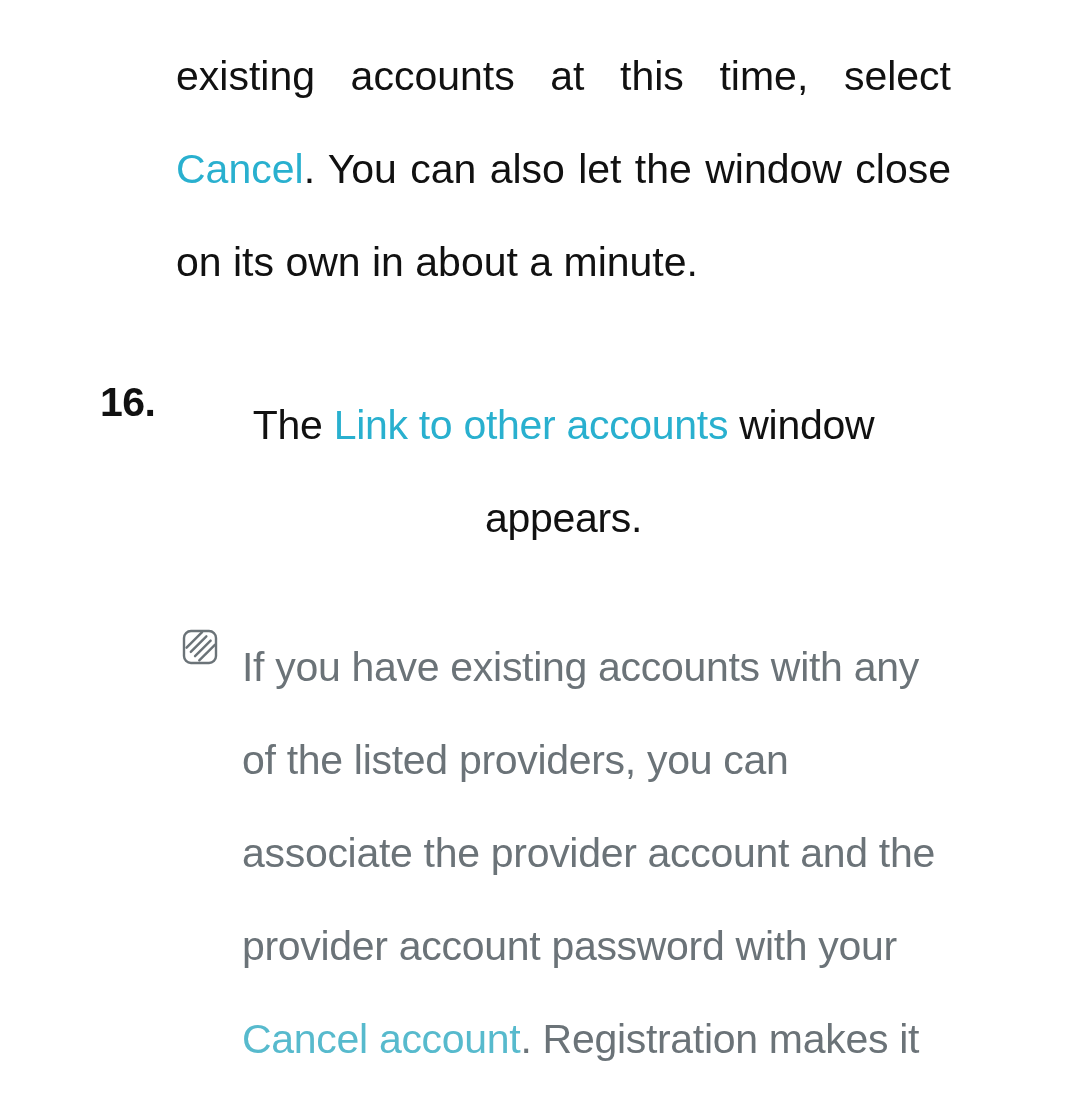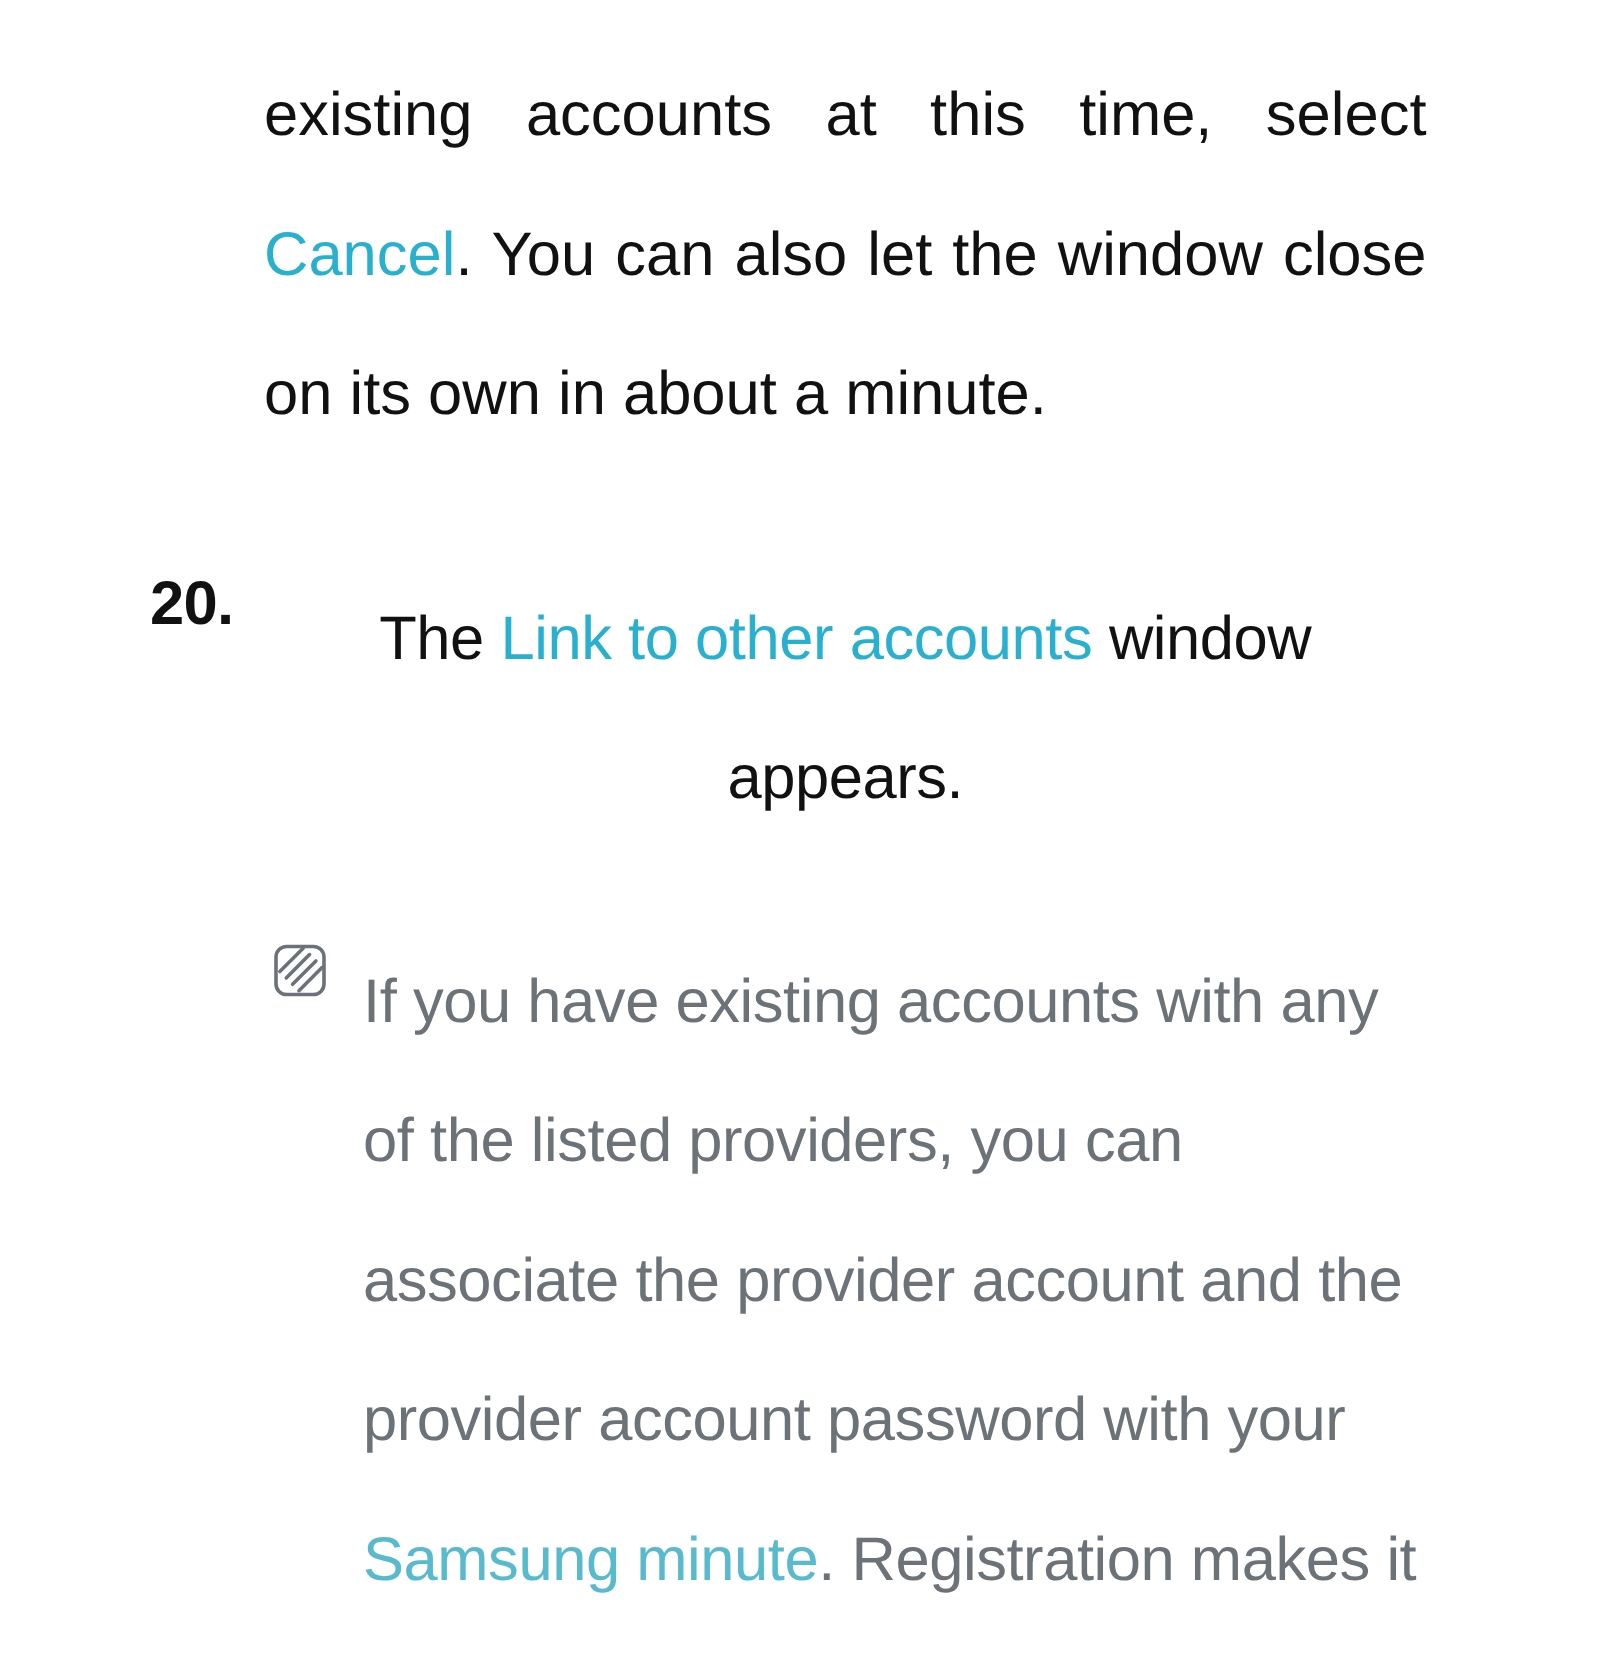--- a/index.html
+++ b/index.html
@@ -74,36 +74,36 @@
 </head>
 <body>
 
 <div class="page">
 
   <p class="para-13">
     <span>existing accounts at this time, select </span><span class="link">Cancel</span><span>. You can also let the window close on its own in about a minute.</span>
   </p>
 
   <div class="step-14">
-    <div class="number">20.</div>
+    <div class="number">16.</div>
     <div class="body">
       <span>The </span><span class="link">Link to other accounts</span><span> window appears.</span>
     </div>
   </div>
 
   <div class="note">
     <div class="icon-col">
       <span class="note-icon">
         <svg viewBox="0 0 40 40" width="40" height="40">
           <rect x="4" y="4" width="32" height="32" rx="7" ry="7" fill="none" stroke="#6b7378" stroke-width="2.4"></rect>
           <line x1="11" y1="8" x2="11" y2="30" stroke="#6b7378" stroke-width="2.4" stroke-linecap="round" transform="rotate(45 20 20)"></line>
           <line x1="17" y1="8" x2="17" y2="30" stroke="#6b7378" stroke-width="2.4" stroke-linecap="round" transform="rotate(45 20 20)"></line>
           <line x1="23" y1="8" x2="23" y2="30" stroke="#6b7378" stroke-width="2.4" stroke-linecap="round" transform="rotate(45 20 20)"></line>
           <line x1="29" y1="8" x2="29" y2="30" stroke="#6b7378" stroke-width="2.4" stroke-linecap="round" transform="rotate(45 20 20)"></line>
         </svg>
       </span>
     </div>
     <div class="text-col">
-      <span>If you have existing accounts with any of the listed providers, you can associate the provider account and the provider account password with your </span><span class="note-link">Samsung minute</span><span>. Registration makes it</span>
+      <span>If you have existing accounts with any of the listed providers, you can associate the provider account and the provider account password with your </span><span class="note-link">Cancel account</span><span>. Registration makes it</span>
     </div>
   </div>
 
 </div>
 
 </body></html>

